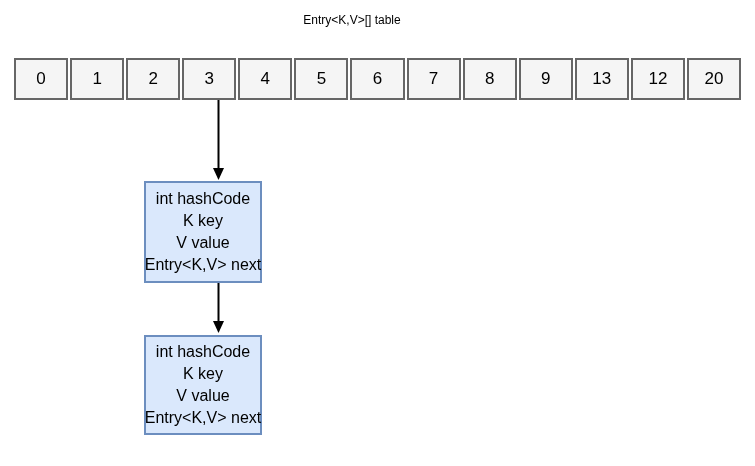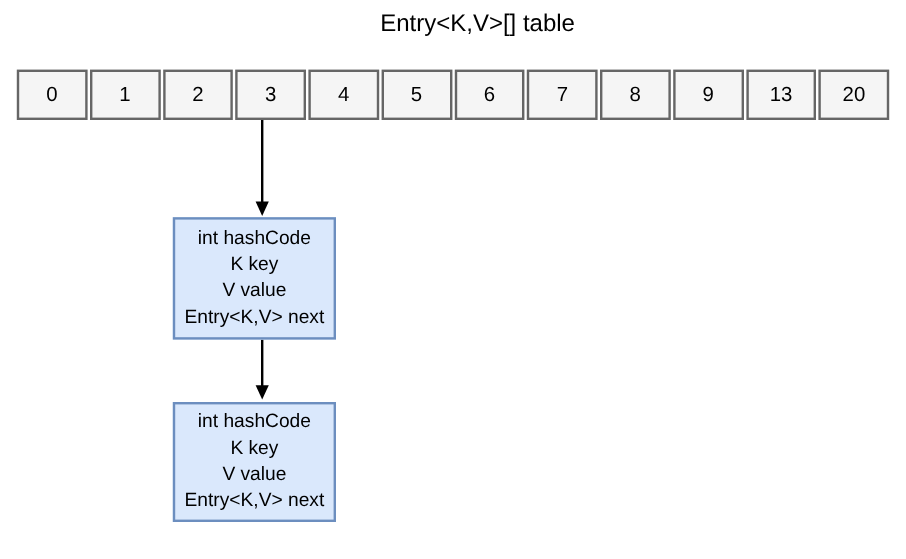--- a/index.html
+++ b/index.html
@@ -11,24 +11,23 @@
     font-family: "Liberation Sans", sans-serif;
     color: var(--text, #000);
     overflow: hidden;
   }
   .diagram-title {
     position: absolute;
     top: 10px;
     left: 0;
     width: 704px;
     text-align: center;
-    font-size: 20px;
+    font-size: 12px;
     line-height: 20px;
     color: var(--text, #000);
-    margin-left: 46px;
   }
   .hash-array {
     position: absolute;
     left: 14px;
     top: 58px;
     width: 727px;
     height: 42px;
     display: flex;
     gap: 2px;
     box-sizing: border-box;
@@ -39,21 +38,21 @@
     border: 2px solid var(--cell-border, #666666);
     background: var(--cell-fill, #f5f5f5);
     display: flex;
     align-items: center;
     justify-content: center;
     font-size: 17px;
   }
   .entry-box {
     position: absolute;
     left: 144px;
-    width: 136px;
+    width: 118px;
     box-sizing: border-box;
     border: 2px solid var(--box-border, #6c8ebf);
     background: var(--box-fill, #dae8fc);
     display: flex;
     flex-direction: column;
     align-items: center;
     justify-content: center;
     font-size: 16px;
     text-align: center;
   }
@@ -79,20 +78,21 @@
     <div class="hash-cell">1</div>
     <div class="hash-cell">2</div>
     <div class="hash-cell">3</div>
     <div class="hash-cell">4</div>
     <div class="hash-cell">5</div>
     <div class="hash-cell">6</div>
     <div class="hash-cell">7</div>
     <div class="hash-cell">8</div>
     <div class="hash-cell">9</div>
     <div class="hash-cell">13</div>
+    <div class="hash-cell">12</div>
     <div class="hash-cell">20</div>
   </div>
 
   <svg class="arrows-layer" viewBox="0 0 755 466" xmlns="http://www.w3.org/2000/svg">
     <line x1="218.5" y1="100" x2="218.5" y2="170" stroke-width="2" stroke="#000000"></line>
     <path d="M218.5 180 L213 168 L224 168 Z" fill="#000000"></path>
     <line x1="218.5" y1="283" x2="218.5" y2="323" stroke-width="2" stroke="#000000"></line>
     <path d="M218.5 333 L213 321 L224 321 Z" fill="#000000"></path>
   </svg>
 

